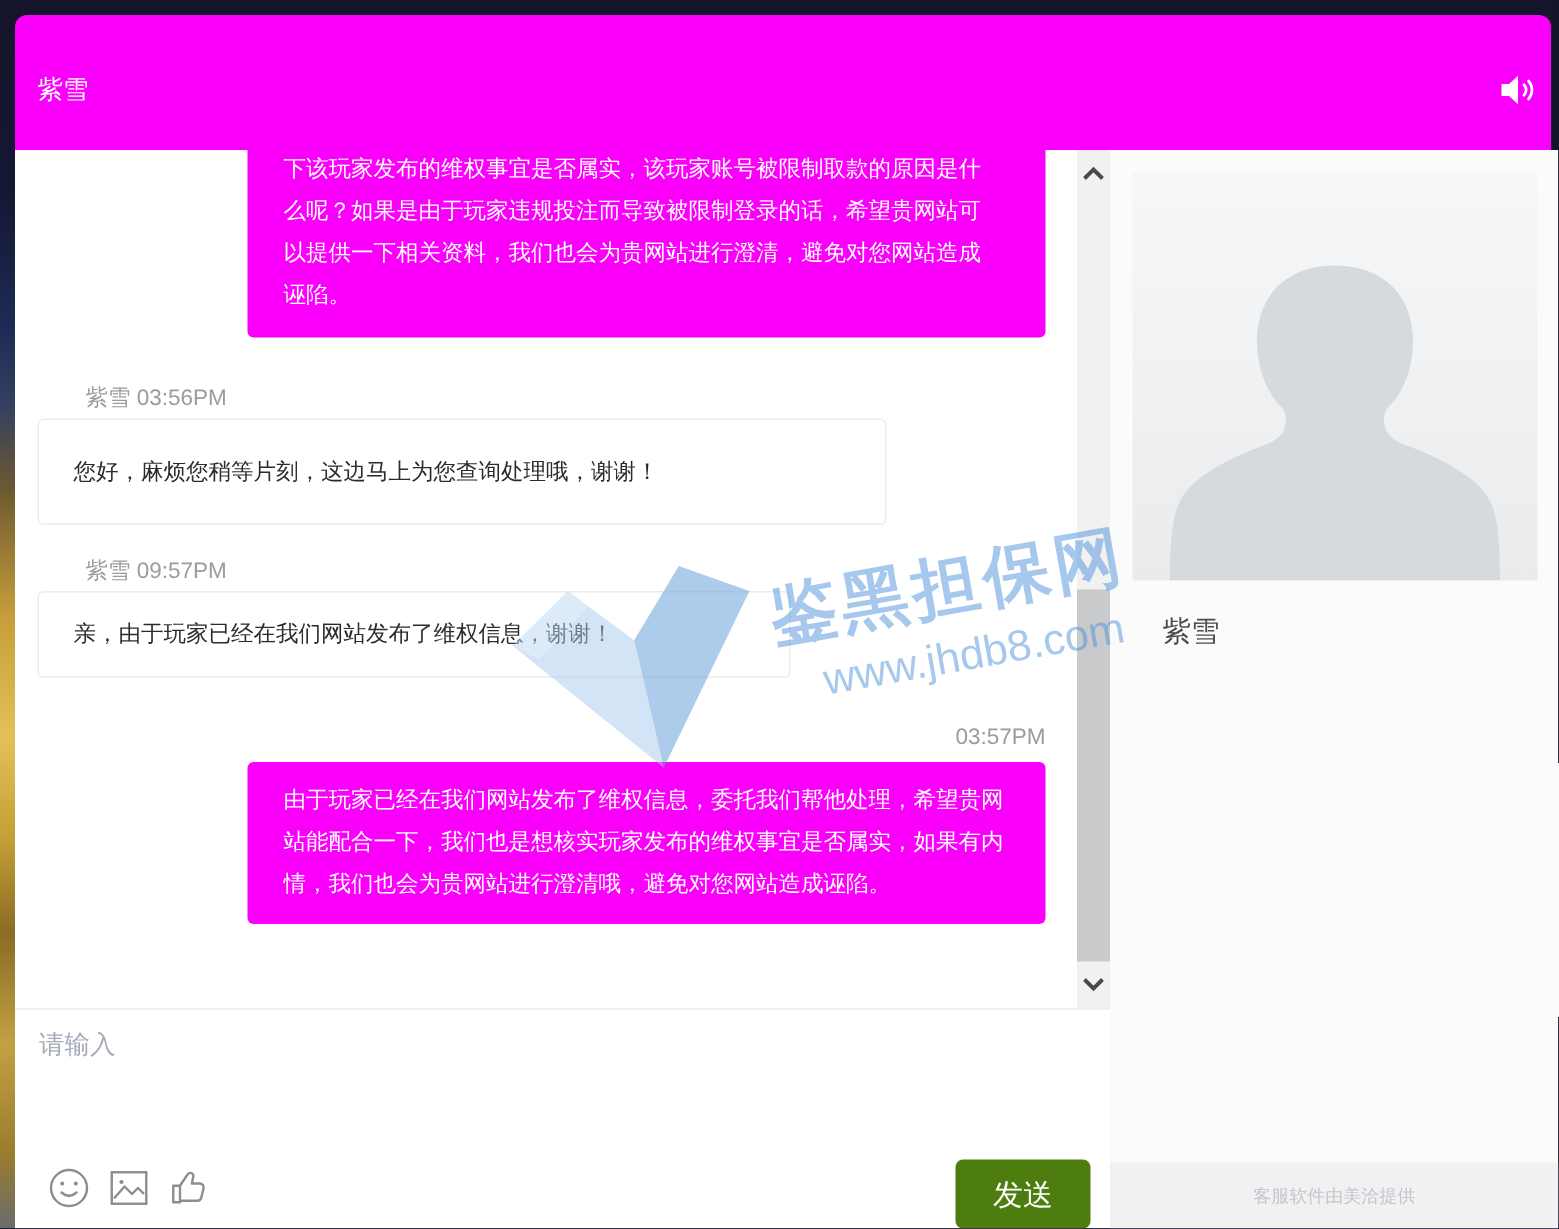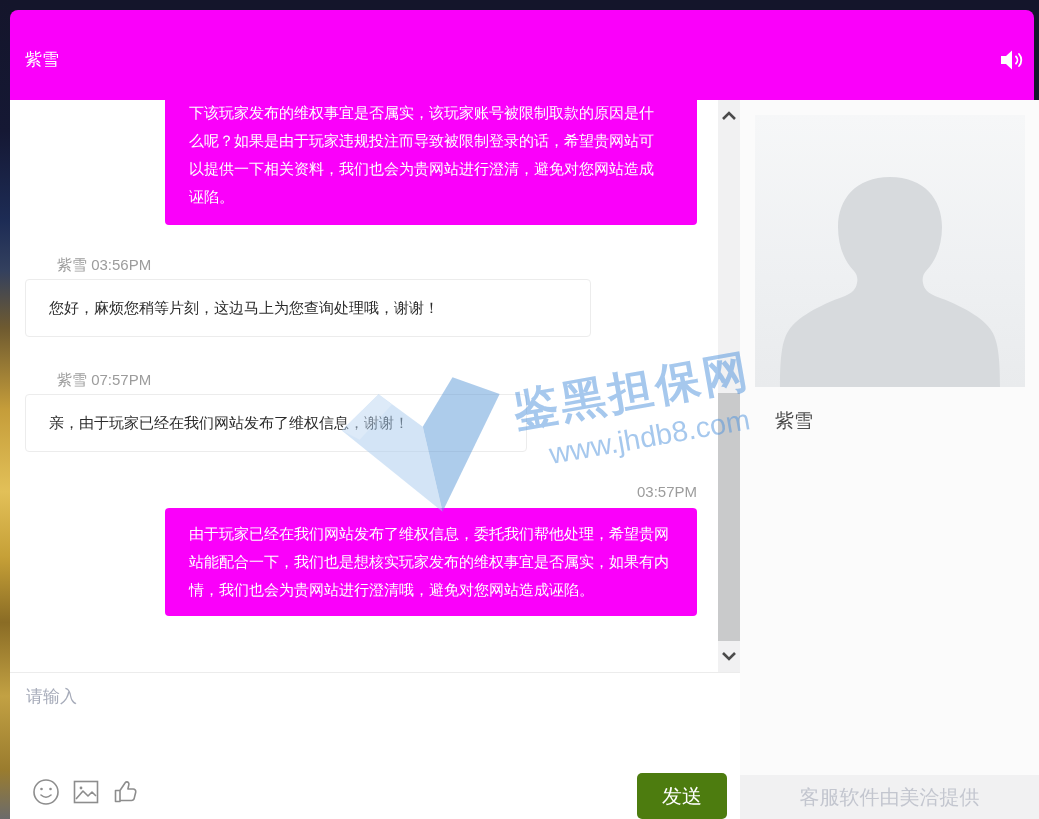--- a/index.html
+++ b/index.html
@@ -24,21 +24,21 @@
 
   .bubble { position:absolute; font-size:15px; line-height:28px; }
   .bubble.out { background:#fa00fa; color:#fff; border-radius:4px; }
   .bubble.in  { background:#fff; color:#2b2b2b; border:1px solid #ececec; border-radius:4px;
     display:flex; align-items:center; }
 
   .msg-meta { position:absolute; color:#9c9c9c; font-size:15px;margin-left:32px; }
 
   .bubble1 { left:155px; top:-15px; width:532px; padding:14px 42px 14px 24px; }
   .meta1   { left:15px;  top:156px; }
-  .bubble2 { left:15px;  top:179px; width:566px; height:58px; padding:0 23px; }
+  .bubble2 { left:15px;  top:179px; width:566px; height:71px; padding:0 23px; }
   .meta2   { left:15px;  top:271px; }
   .bubble3 { left:15px;  top:294px; width:502px; height:58px; padding:0 23px; }
   .meta3   { top:383px; right:43px; }
   .bubble4 { left:155px; top:408px; width:532px; padding:12px 24px 12px 24px; }
 
   
   .scrollbar { position:absolute; right:0; top:0; width:22px; height:572px; background:#f1f1f2; }
   .scroll-up   { position:absolute; top:6px;  left:0; width:22px; height:20px; cursor:pointer; }
   .scroll-down { position:absolute; bottom:6px; left:0; width:22px; height:20px; cursor:pointer; }
   .scroll-thumb { position:absolute; left:0; top:293px; width:22px; height:248px; background:#c9cacb; cursor:grab; }
@@ -53,21 +53,21 @@
   .send-btn { position:absolute; left:627px; top:100px; width:90px; height:46px;
     background:#4d7c0f; color:#fff; font-size:20px; border:none; border-radius:5px; cursor:pointer;
     font-family:"Liberation Sans","DejaVu Sans",sans-serif; }
 
   
   .sidebar { position:absolute; left:740px; top:100px; width:299px; height:719px; background:#fbfbfb; }
   .avatar { position:absolute; left:15px; top:15px; width:270px; height:272px;
     background:linear-gradient(180deg,#f6f7f8 0%,#eef0f2 60%,#e9ebed 100%); overflow:hidden; }
   .agent-name { position:absolute; left:35px; top:308px; font-size:19px; color:#4c4c4c; }
   .sidebar-footer { position:absolute; left:0; bottom:0; width:299px; height:44px;
-    background:#f1f1f2; color:#c3c6cf; font-size:20px; text-align:center; line-height:44px; }
+    background:#f1f1f2; color:#c3c6cf; font-size:12px; text-align:center; line-height:44px; }
 
   
   .watermark { position:absolute; left:338px; top:352px; width:420px; display:flex;
     align-items:center; gap:6px; transform:rotate(-10deg); opacity:.5; pointer-events:none; z-index:5; }
   .wm-text { display:flex; flex-direction:column; }
   .wm-title { font-size:45px; font-weight:bold; color:#4f93dd; letter-spacing:3px; white-space:nowrap; }
   .wm-url { font-size:29px; color:#4f93dd; white-space:nowrap; margin-top:2px; margin-left:28px; }
 </style>
 </head>
 <body>
@@ -87,21 +87,21 @@
     </div>
   </div>
 
   <div class="chat-panel">
 
     <div class="bubble out bubble1">下该玩家发布的维权事宜是否属实，该玩家账号被限制取款的原因是什么呢？如果是由于玩家违规投注而导致被限制登录的话，希望贵网站可以提供一下相关资料，我们也会为贵网站进行澄清，避免对您网站造成诬陷。</div>
 
     <div class="msg-meta meta1">紫雪 03:56PM</div>
     <div class="bubble in bubble2">您好，麻烦您稍等片刻，这边马上为您查询处理哦，谢谢！</div>
 
-    <div class="msg-meta meta2">紫雪 07:57PM</div>
+    <div class="msg-meta meta2">紫雪 09:57PM</div>
     <div class="bubble in bubble3">亲，由于玩家已经在我们网站发布了维权信息，谢谢！</div>
 
     <div class="msg-meta meta3">03:57PM</div>
     <div class="bubble out bubble4">由于玩家已经在我们网站发布了维权信息，委托我们帮他处理，希望贵网站能配合一下，我们也是想核实玩家发布的维权事宜是否属实，如果有内情，我们也会为贵网站进行澄清哦，避免对您网站造成诬陷。</div>
 
     <div class="scrollbar">
       <div class="scroll-up">
         <svg width="22" height="20" viewBox="0 0 22 20">
           <polyline points="5,13 11,7 17,13" fill="none" stroke="#4a4a4a" stroke-width="2.6"></polyline>
         </svg>

